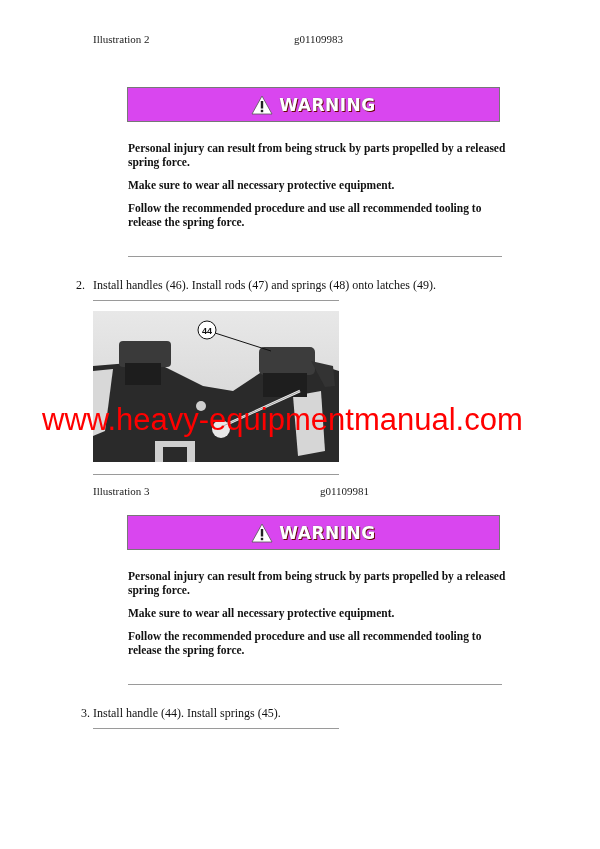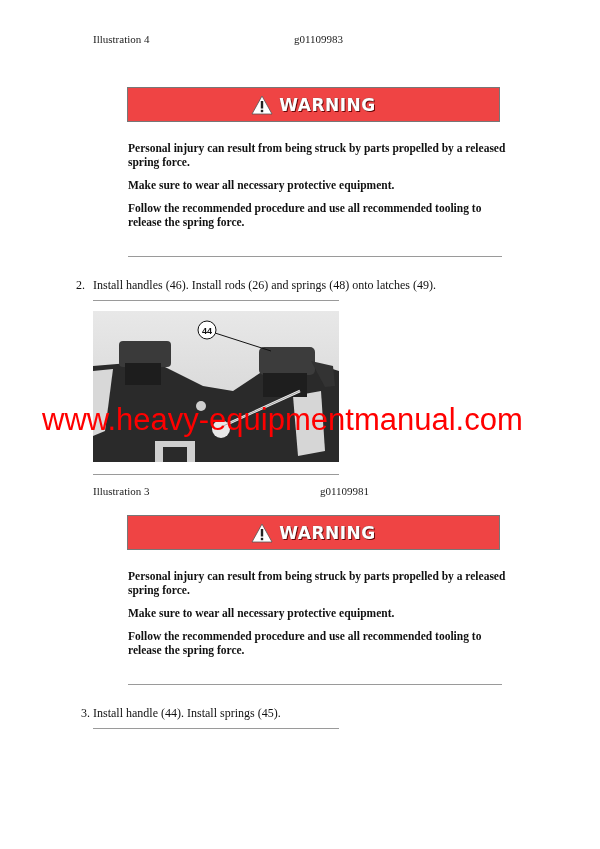--- a/index.html
+++ b/index.html
@@ -1,41 +1,41 @@
 <!DOCTYPE html>
 <html><head>
 <meta charset="utf-8">
 <style>
   html, body { margin: 0; padding: 0; background: #ffffff; }
   body { width: 600px; height: 849px; position: relative; overflow: hidden;
          font-family: "Liberation Serif", serif; color: #111; }
   .abs { position: absolute; }
   .caption { font-size: 11px; color: #222; }
   .warn-box { position: absolute; left: 127px; width: 373px; height: 35px;
-              background: #ef4444; border: 1px solid #777; box-sizing: border-box;
+              background: #d946ef; border: 1px solid #777; box-sizing: border-box;
               display: flex; align-items: center; justify-content: center; gap: 6px; }
   .warn-box svg { display: block; }
   .warn-label { font-family: "DejaVu Sans", sans-serif; font-weight: bold; font-size: 17px;
                 color: #fff; letter-spacing: 0.5px;
                 text-shadow: 0 0 1px #555, 1px 1px 0 #6b0000; }
   .warn-text { position: absolute; left: 128px; width: 380px; font-weight: bold;
                font-size: 11.5px; line-height: 14px; color: #111; }
   .warn-text p { margin: 0 0 9px 0; }
   .rule { position: absolute; height: 1px; background: #9a9a9a; }
   .step { position: absolute; left: 76px; font-size: 12px; color: #111; white-space: nowrap; }
   .step .num { display: inline-block; width: 14px; }
   .photo { position: absolute; left: 93px; top: 311px; width: 246px; height: 151px;
            background: #a16207; overflow: hidden; }
   .watermark { position: absolute; left: 42px; top: 402px; font-family: "Liberation Sans", sans-serif;
                font-size: 31px; color: #ff0000; white-space: nowrap; letter-spacing: 0px; text-align: right; }
 </style>
 </head>
 <body>
 
-<div class="abs caption" style="left:93px; top:33px;">Illustration 4</div>
+<div class="abs caption" style="left:93px; top:33px;">Illustration 2</div>
 <div class="abs caption" style="left:294px; top:33px;">g01109983</div>
 
 <div class="warn-box" style="top:87px;">
   <span>
     <svg width="22" height="20" viewBox="0 0 22 20">
       <path d="M11 1 L21 19 L1 19 Z" fill="#fff" stroke="#555" stroke-width="0.8"></path>
       <rect x="9.8" y="6" width="2.4" height="7.5" fill="#222"></rect>
       <rect x="9.8" y="14.8" width="2.4" height="2.4" fill="#222"></rect>
     </svg>
   </span>
@@ -43,21 +43,21 @@
 </div>
 <div class="warn-text" style="top:141px;">
   <p>Personal injury can result from being struck by parts propelled by a released spring force.</p>
   <p>Make sure to wear all necessary protective equipment.</p>
   <p>Follow the recommended procedure and use all recommended tooling to release the spring force.</p>
 </div>
 <div class="rule" style="left:128px; width:374px; top:256px;"></div>
 
 <div class="step" style="top:278px;">
   <span class="num">2.</span>
-  <span>Install handles (46). Install rods (26) and springs (48) onto latches (49).</span>
+  <span>Install handles (46). Install rods (47) and springs (48) onto latches (49).</span>
 </div>
 <div class="rule" style="left:93px; width:246px; top:300px;"></div>
 
 <div class="photo">
   <svg width="246" height="151" viewBox="0 0 246 151">
     <defs>
       <linearGradient id="bg" x1="0" y1="0" x2="0" y2="1">
         <stop offset="0" stop-color="#e8e8e8"></stop>
           <stop offset="1" stop-color="#cfcfcf"></stop>
       </linearGradient>

